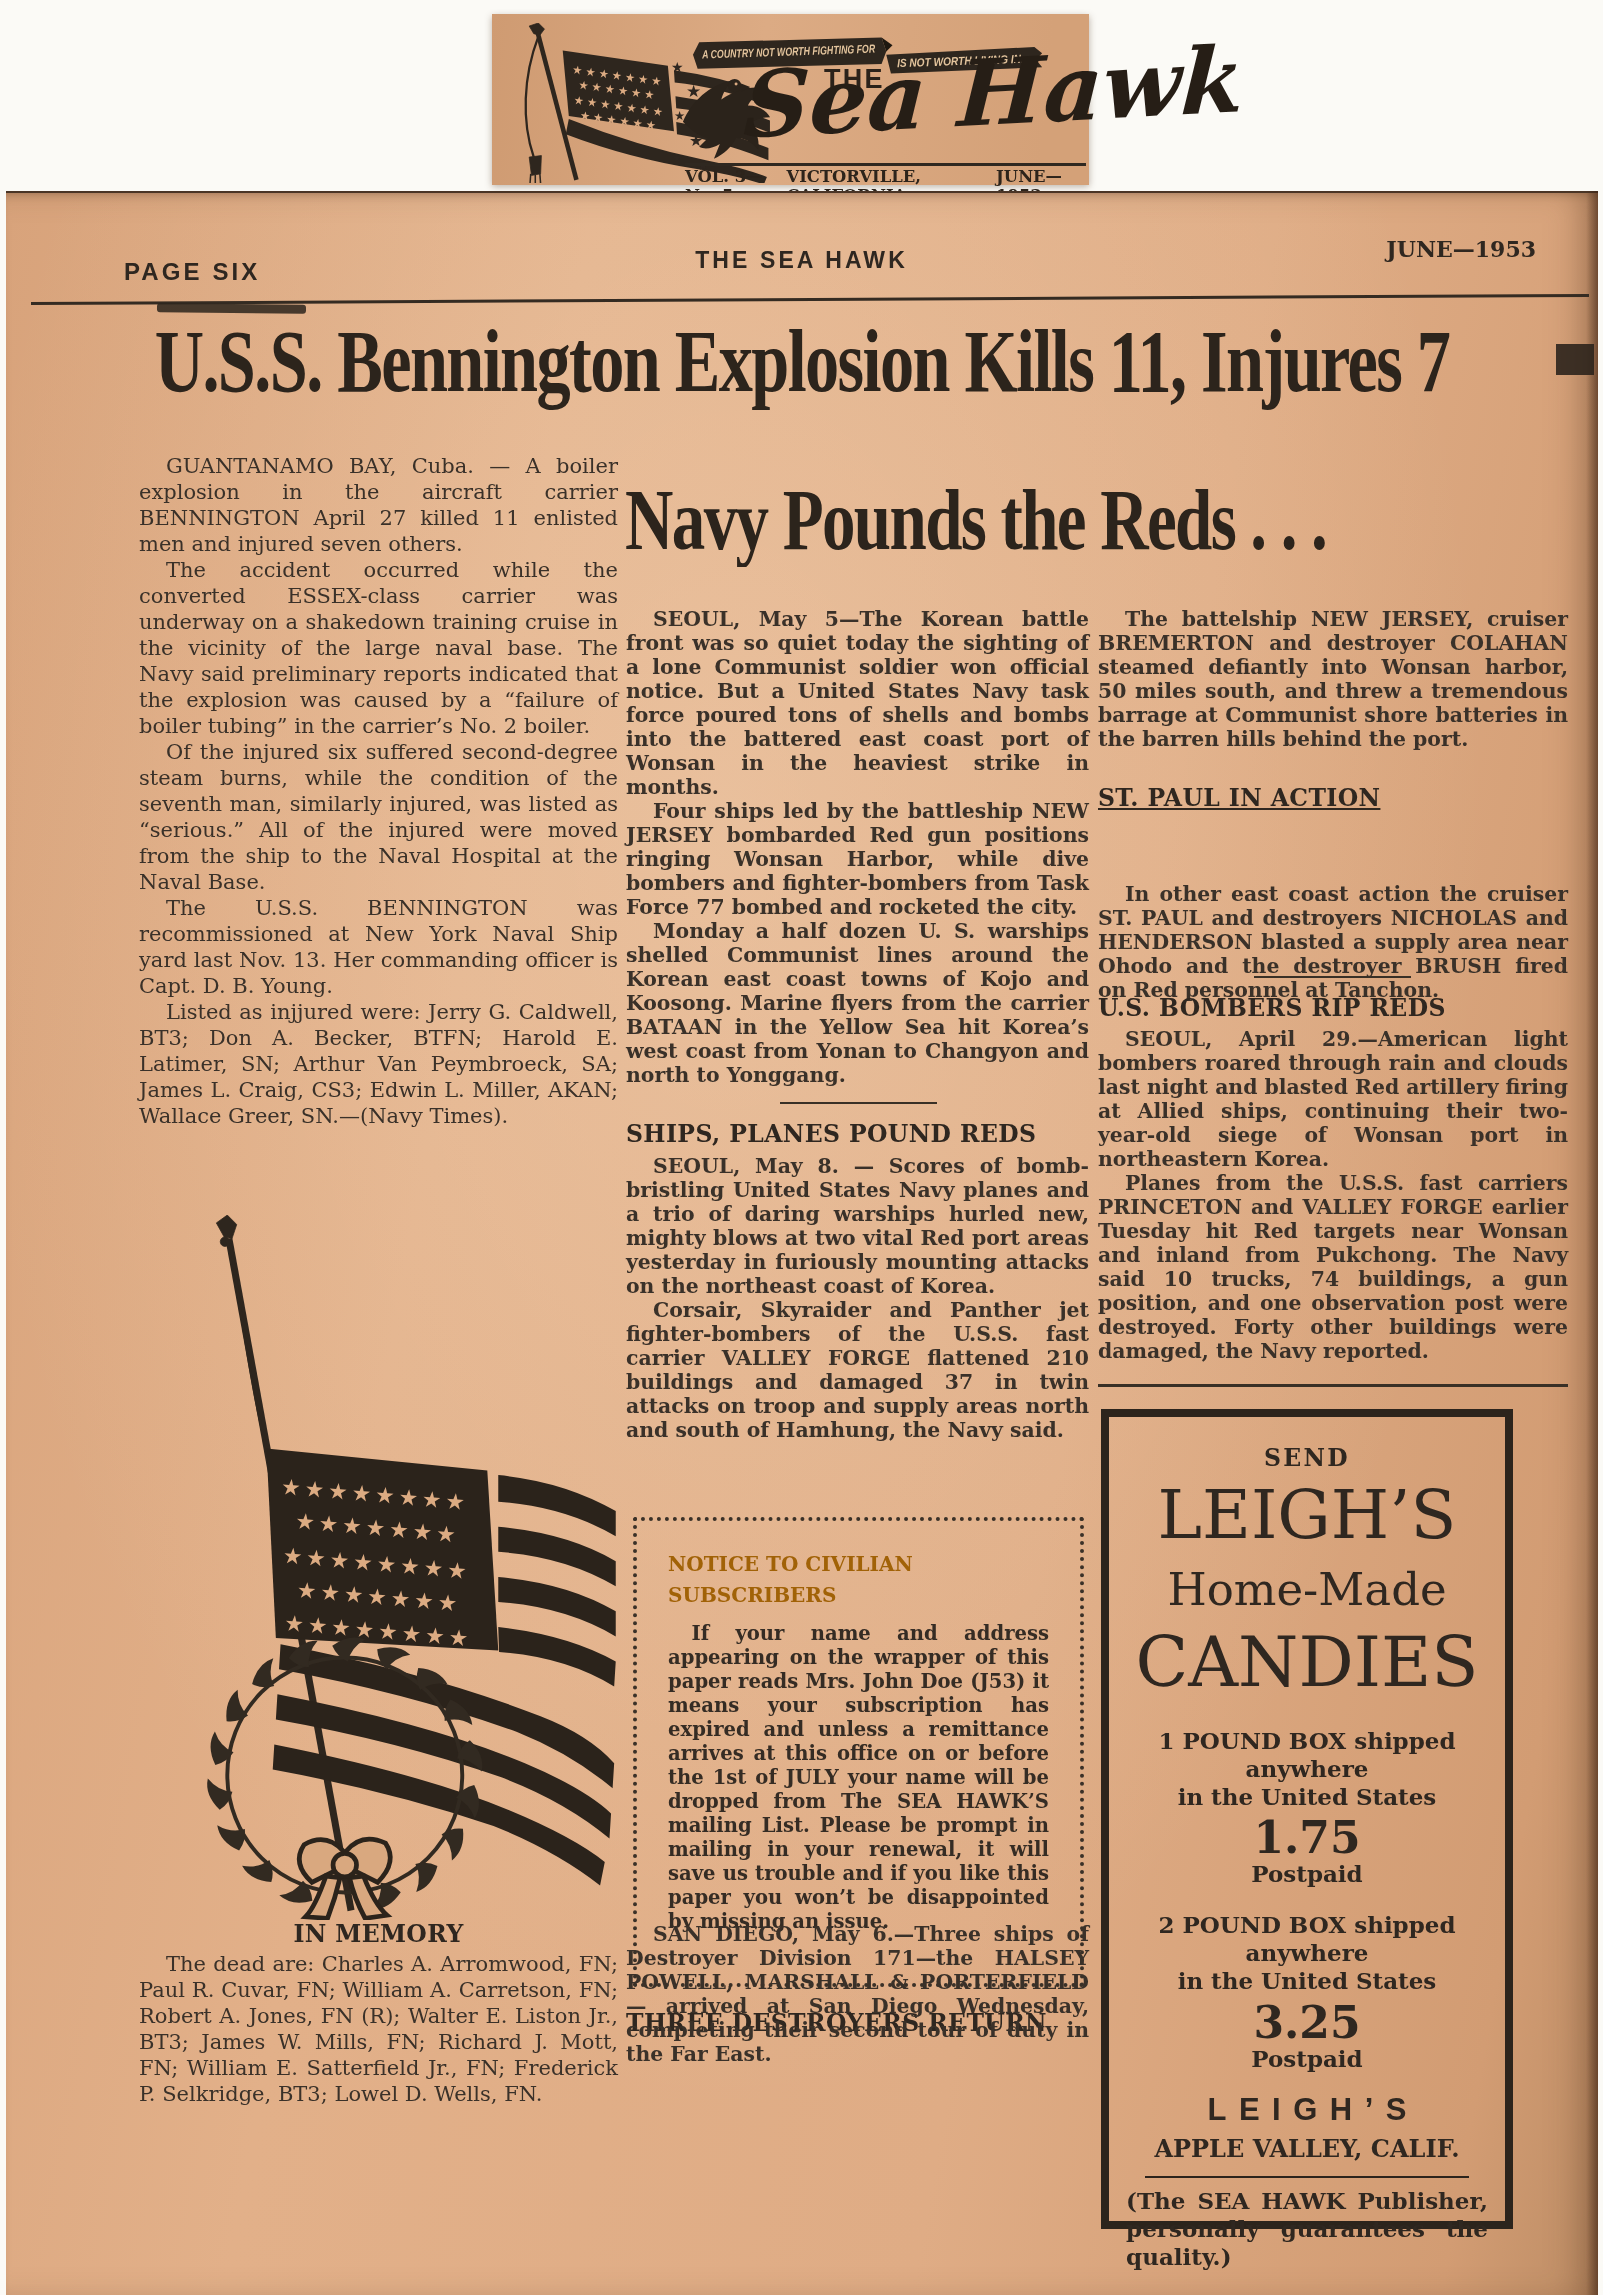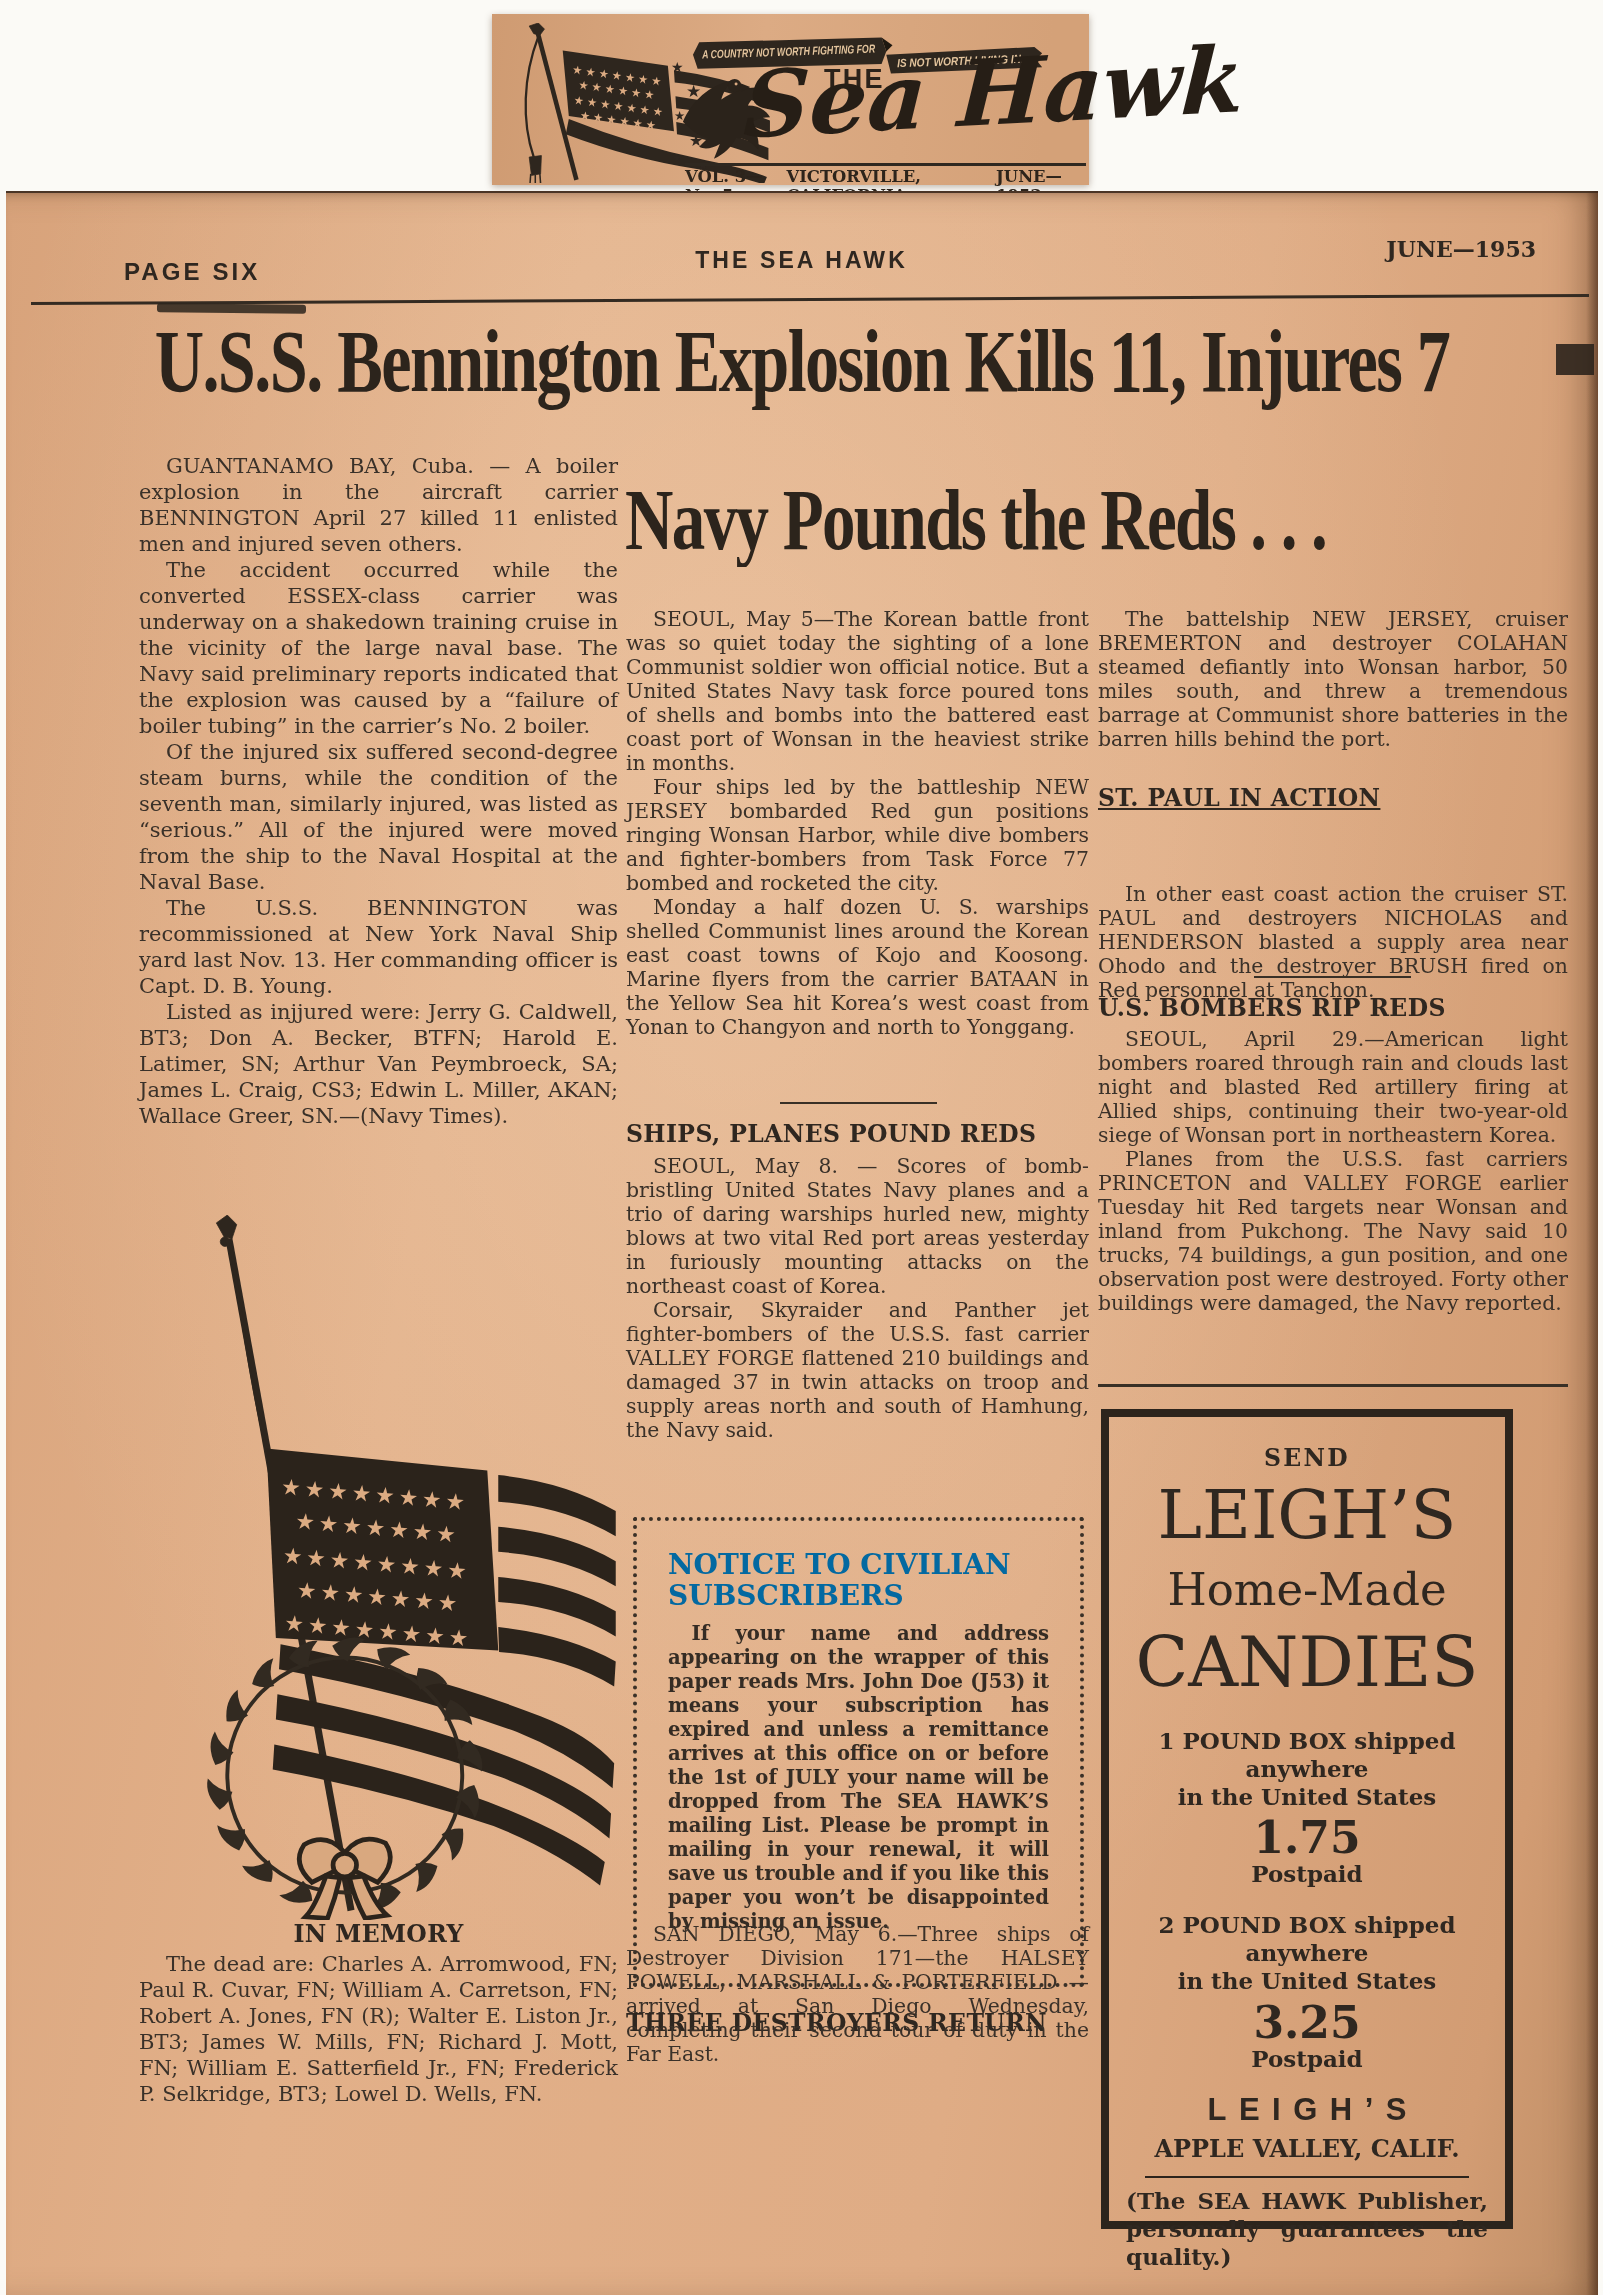--- a/index.html
+++ b/index.html
@@ -47,30 +47,30 @@
 
   .headline{font-family:"Liberation Serif",serif;font-weight:bold;color:#2c241c;
     white-space:nowrap;letter-spacing:-1.6px;}
   .hl-main{left:74px;top:310px;width:1456px;text-align:center;font-size:69px;
     transform:scale(.99,1.3);transform-origin:50% 0;}
   .hl-sec{left:625px;top:471px;width:971px;font-size:67px;
     transform:scale(1,1.28);transform-origin:0 0;}
 
   
   .bt1{font-size:21px;line-height:26px;}
-  .bt2{font-size:20.4px;line-height:24px;}
+  .bt2{font-size:20.4px;line-height:24px;font-weight:bold;}
   p.np{margin:0;text-indent:27px;text-align:justify;color:#3a3129;}
   .subhead{font-weight:bold;font-size:23.5px;letter-spacing:0.4px;color:#2f2720;}
   .divider{height:2.3px;background:#393026;}
   .center{text-align:center;}
 
   
   .notice{left:633px;top:1517px;width:451px;height:470px;box-sizing:border-box;
     border:4.7px dotted #3a3128;border-radius:2.3px;padding:28px 31px 0 31px;}
-  .notice-h{font-weight:bold;font-size:28px;line-height:31px;color:#0369a1;}
+  .notice-h{font-weight:bold;font-size:20px;line-height:31px;color:#a16207;}
   .notice-b{margin-top:11px;font-weight:bold;font-size:19.6px;line-height:24px;
     text-align:justify;text-indent:23.5px;color:#352c24;}
 
   
   .ad{left:1101px;top:1409px;width:412px;height:820px;box-sizing:border-box;
     border:8.6px solid #2c241c;padding:18px 14px 0 14px;text-align:center;color:#2f2720;}
   .ad-send{margin-top:9.4px;font-weight:bold;font-size:23.5px;letter-spacing:2.3px;}
   .ad-brand{margin-top:6.3px;font-size:67px;line-height:72px;}
   .ad-style{margin-top:14px;font-size:45px;line-height:49px;}
   .ad-product{margin-top:11px;font-size:69px;line-height:74px;}

